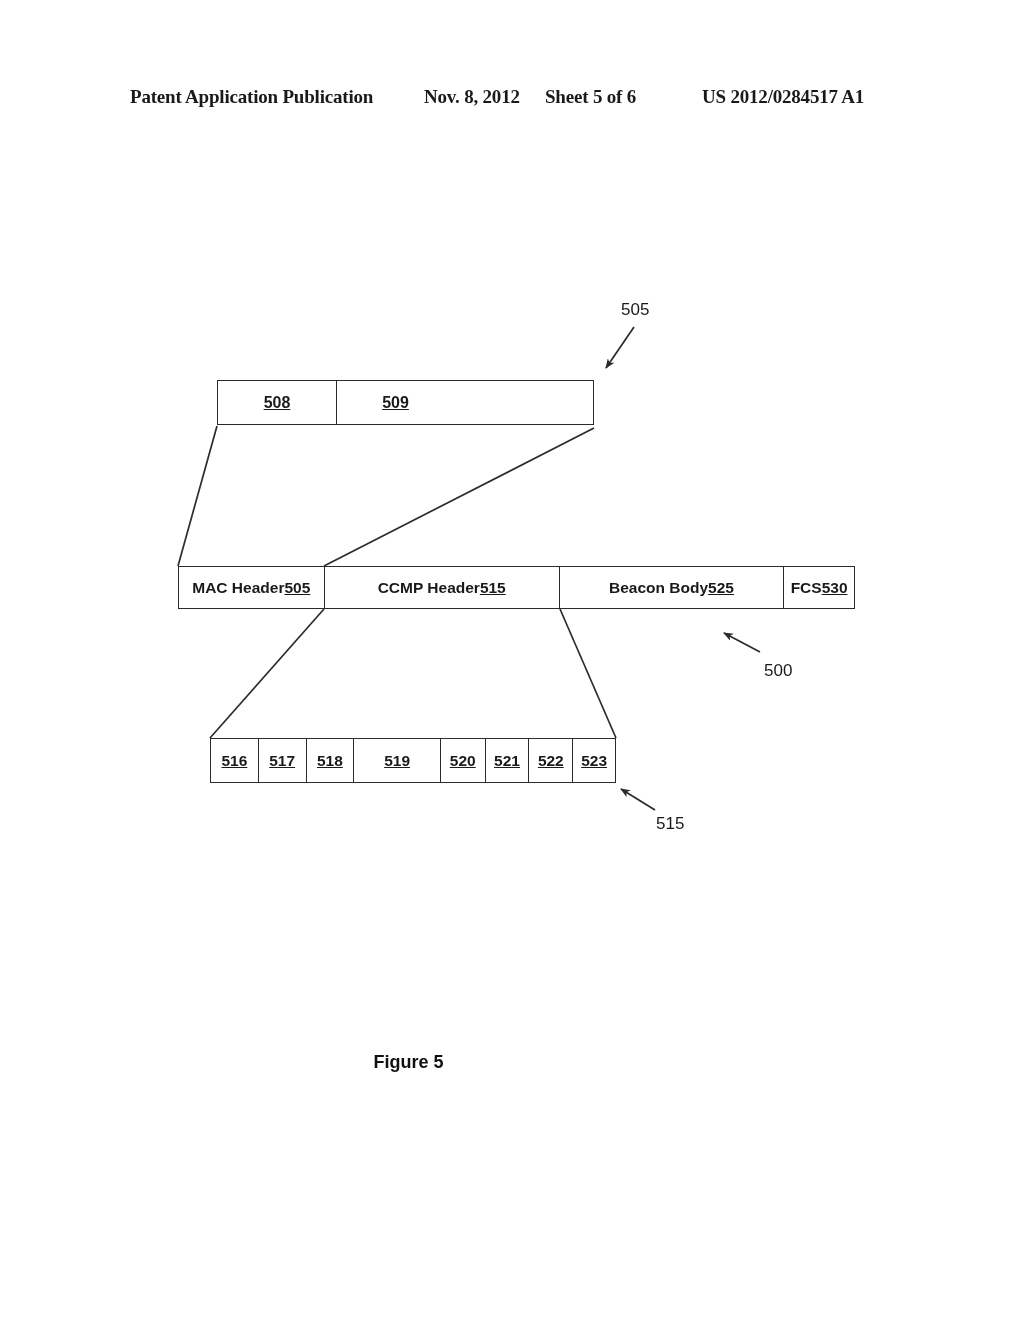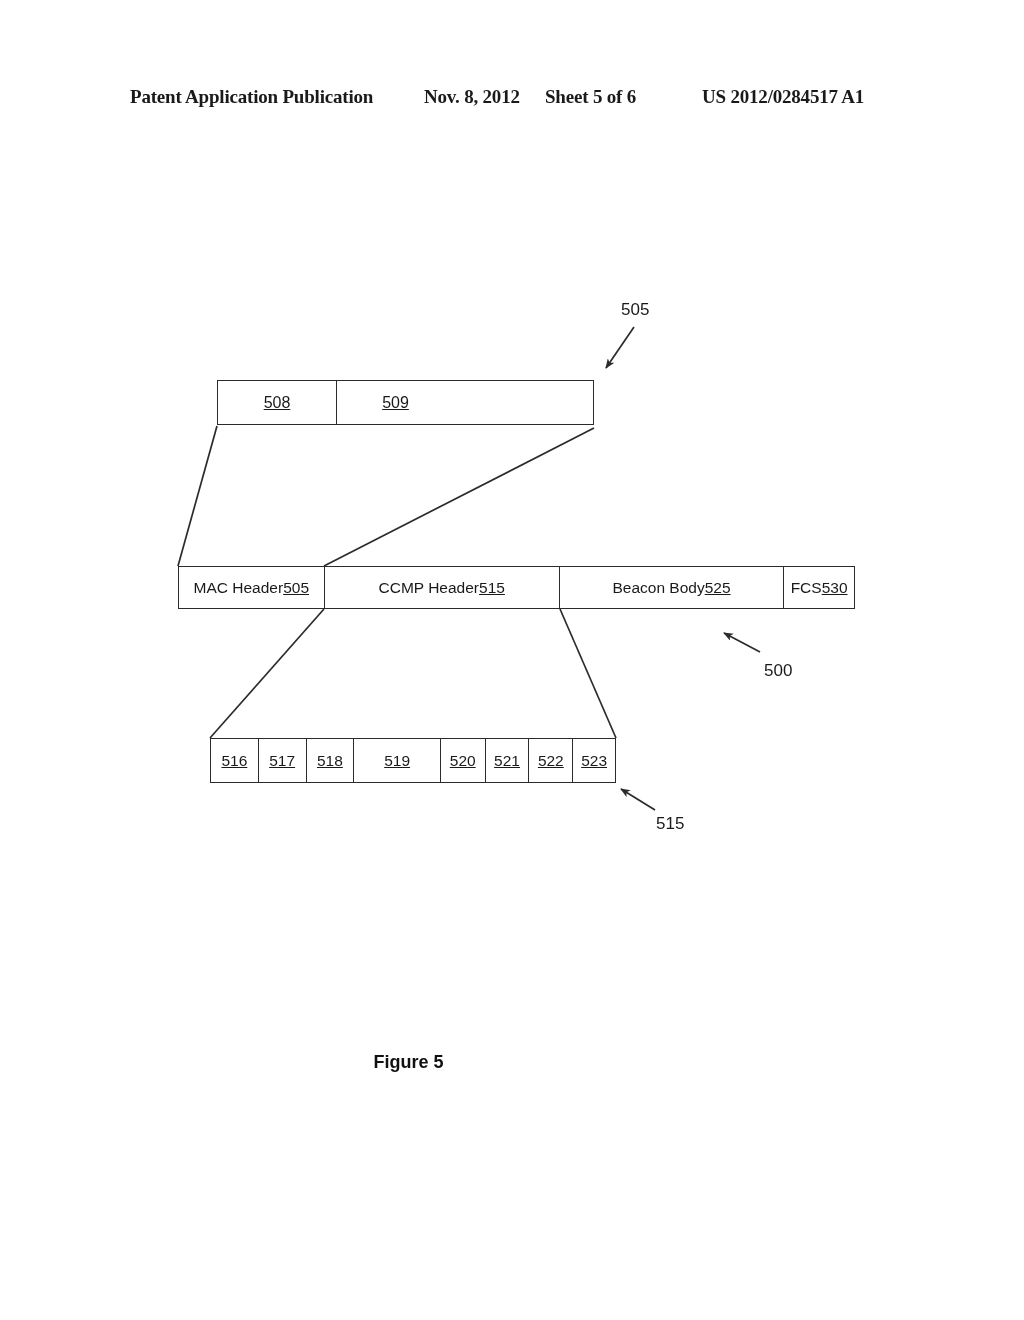--- a/index.html
+++ b/index.html
@@ -55,20 +55,21 @@
   .box-cell {
     box-sizing: border-box;
     border-right: 1.6px solid #2b2b2b;
     display: flex;
     align-items: center;
     justify-content: center;
     font-size: 15.5px;
     color: #1a1a1a;
     white-space: nowrap;
     overflow: hidden;
+    font-weight: bold;
   }
   .box-cell:last-child { border-right: none; }
   .box-cell .ref { text-decoration: underline; }
 
   
   #top-detail-box {
     left: 217px;
     top: 380px;
     width: 377px;
     height: 45px;

